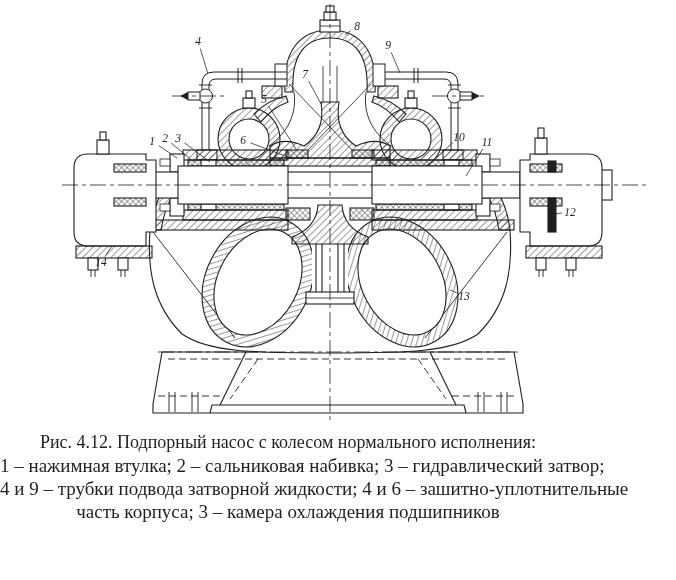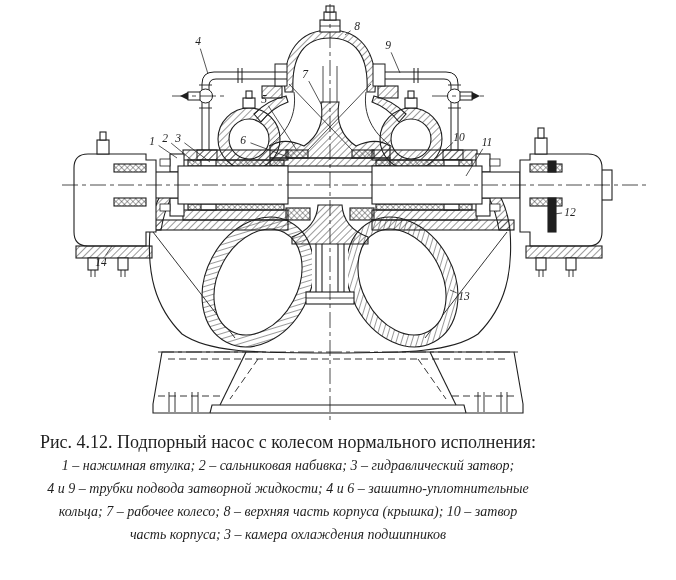--- a/index.html
+++ b/index.html
@@ -9,21 +9,21 @@
     width: 676px; height: 580px;
     background: var(--paper);
     font-family: "Liberation Serif", serif;
     color: var(--ink);
     overflow: hidden;
   }
   .drawing-wrap { width: 676px; height: 428px; }
   svg { display: block; }
   .caption { width: 576px; text-align: center; margin-top: 2px; }
   .cap-title { font-size: 18px; line-height: 24px; white-space: nowrap; }
-  .cap-line  { font-size: 14px; line-height: 23px; white-space: nowrap; font-style: italic; }
+  .cap-line  { font-size: 19px; line-height: 23px; white-space: nowrap; }
   .lbl { font: italic 11.5px "Liberation Serif", serif; fill: var(--ink); }
 </style>
 </head>
 <body>
 
 <div class="page">
   <div class="drawing-wrap">
   <svg width="676" height="428" viewBox="0 0 676 428">
     <defs>
       <pattern id="h" width="5" height="5" patternUnits="userSpaceOnUse" patternTransform="rotate(45)">
@@ -284,17 +284,16 @@
           </g>
     </g>
   </svg>
   </div>
 
   <div class="caption">
     <div class="cap-title">Рис. 4.12. Подпорный насос с колесом нормального исполнения:</div>
     <div>
         <div class="cap-line">1 – нажимная втулка; 2 – сальниковая набивка; 3 – гидравлический затвор;</div>
         <div class="cap-line">4 и 9 – трубки подвода затворной жидкости; 4 и 6 – зашитно-уплотнительные</div>
-        <div class="cap-line">кольца; 7 – рабочее колесо; 8 – верхняя часть корпуса (крышка); 10 – затвор</div>
         <div class="cap-line">часть корпуса; 3 – камера охлаждения подшипников</div>
       </div>
   </div>
 </div>
 
 </body></html>

